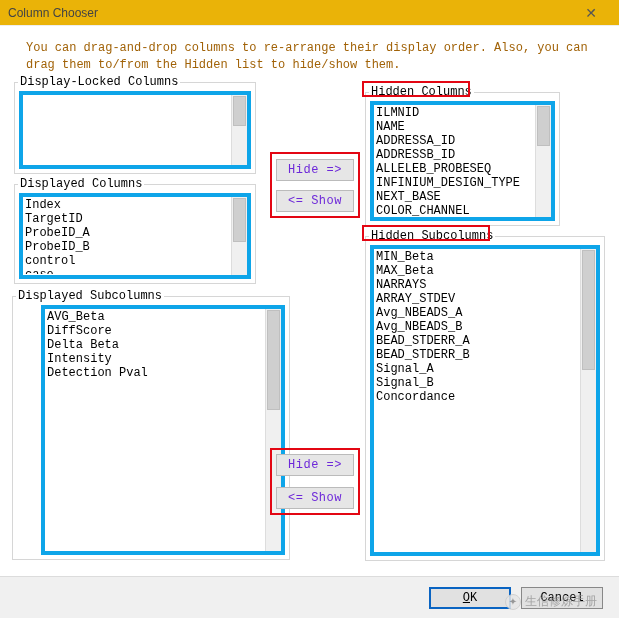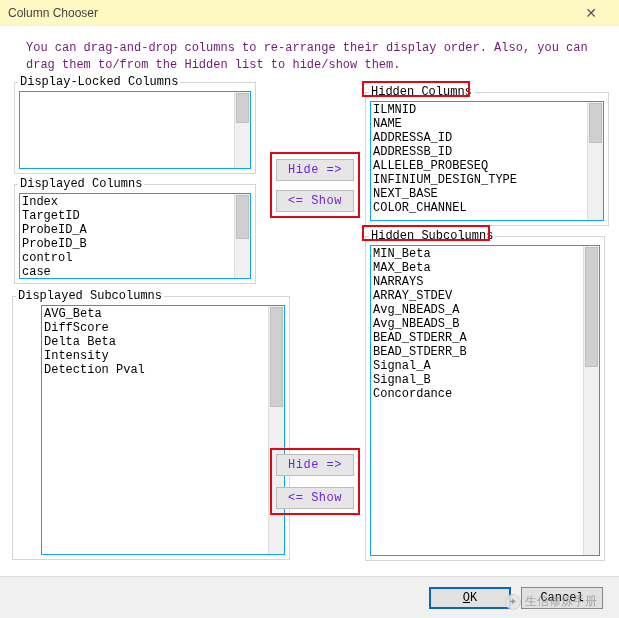--- a/index.html
+++ b/index.html
@@ -12,56 +12,56 @@
     height: 618px;
     overflow: hidden;
     position: relative;
     color: #000;
   }
   .titlebar {
     height: 26px;
     display: flex;
     align-items: center;
     padding: 0 8px;
-    background: #fef9c3;
+    background: #eab308;
     border-bottom: 1px solid #eee;
   }
   .titlebar .title { flex: 1; color: #444; font-family: Tahoma, sans-serif; font-size: 12px; }
   .closebtn {
     width: 40px; height: 22px;
     display: flex; align-items: center; justify-content: center;
     color: #555; font-size: 14px;
     font-family: Arial, sans-serif;
   }
   .content { padding: 8px 12px 0 12px; }
   .intro {
     font-family: "SimSun","Courier New", monospace;
     font-size: 12px;
     line-height: 1.45;
     margin: 6px 14px 12px 14px;
-    color: #701a75;
+    color: #a16207;
   }
   .fieldset {
     border: 1px solid #d6d6d6;
     position: absolute;
     padding: 4px 0 0 0;
   }
   .legend {
     position: absolute;
     top: -8px;
     left: 3px;
     background: #fff;
     padding: 0 2px;
     font-family: "SimSun","Courier New", monospace;
     font-size: 12px;
     white-space: nowrap;
   }
   .listbox {
     background: #fff;
-    border: 1px solid #0ea5e9;
+    border: 4px solid #0ea5e9;
     position: absolute;
     overflow: hidden;
   }
   .listitems {
     position: absolute;
     left: 2px; top: 1px; right: 16px; bottom: 1px;
     overflow: hidden;
     font-family: "SimSun","Courier New", monospace;
     font-size: 12px;
     line-height: 14px;
@@ -178,21 +178,21 @@
         <div>Delta Beta</div>
         <div>Intensity</div>
         <div>Detection Pval</div>
       </div>
     <div class="vscroll">
         <div class="thumb" style="top:1px; height:100px;"></div>
       </div>
   </div>
 </div>
 
-<div class="fieldset" style="left:365px; top:92px; width:244px; height:134px;">
+<div class="fieldset" style="left:365px; top:92px; width:195px; height:134px;">
   <div class="legend">Hidden Columns</div>
   <div class="listbox" style="left:4px; top:8px; right:4px; bottom:4px;">
     <div class="listitems" id="list-hidden_cols">
         <div>ILMNID</div>
         <div>NAME</div>
         <div>ADDRESSA_ID</div>
         <div>ADDRESSB_ID</div>
         <div>ALLELEB_PROBESEQ</div>
         <div>INFINIUM_DESIGN_TYPE</div>
         <div>NEXT_BASE</div>

